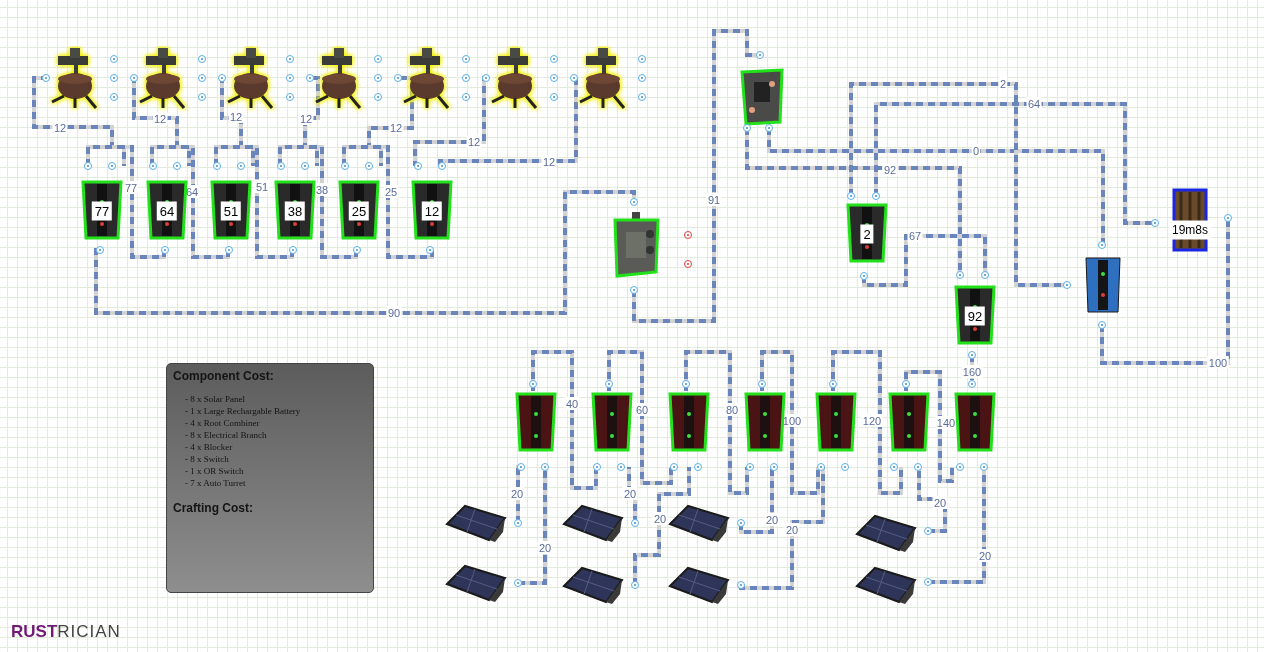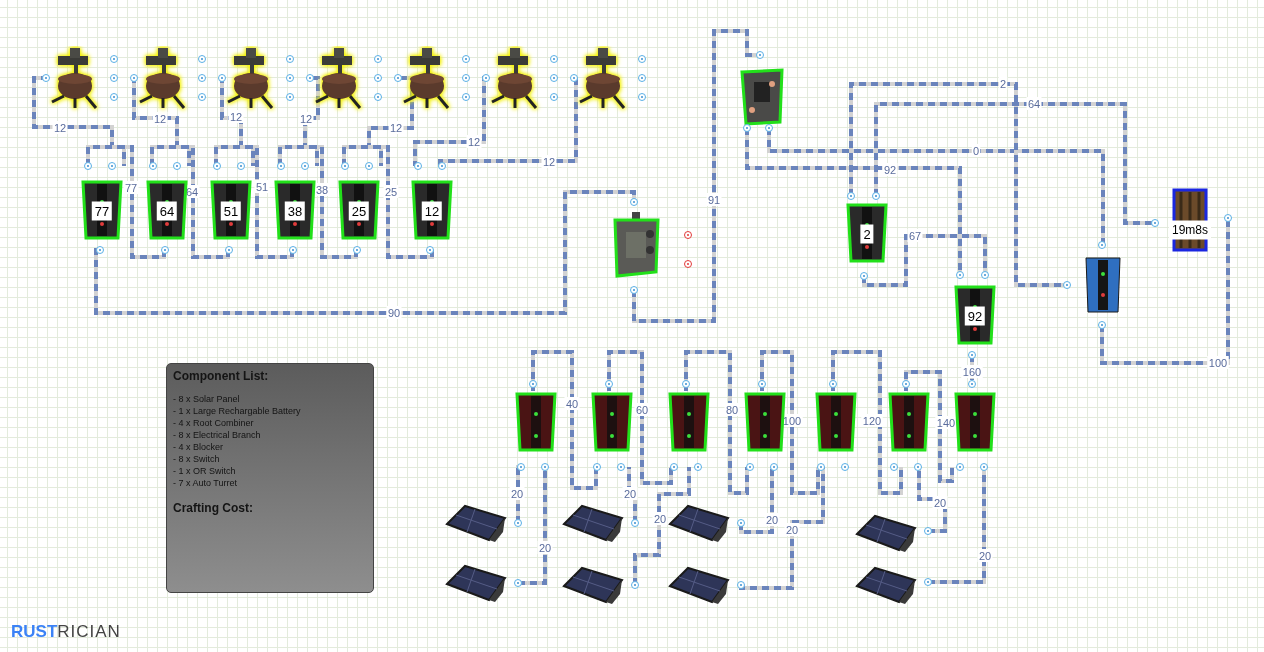--- a/index.html
+++ b/index.html
@@ -14,23 +14,23 @@
   .port::after{content:"";position:absolute;left:2px;top:2px;width:2px;height:2px;border-radius:50%;background:#3b8fd0;}
   .port.red{border-color:#e23a3a;}
   .port.red::after{background:#e23a3a;}
   .turret{width:62px;height:68px;}
   .combiner{width:44px;height:62px;}
   .branch{width:44px;height:62px;}
   .valbox{position:absolute;left:50%;top:50%;transform:translate(-50%,-50%);background:#fff;color:#000;font-size:13px;padding:2px 3px;line-height:15px;}
   #panel{position:absolute;left:166px;top:363px;width:208px;height:230px;border:1px solid #444;border-radius:5px;
     background:linear-gradient(#5c5c5c,#8e8e8e);color:#141414;box-sizing:border-box;padding:5px 6px;}
   #panel h3{margin:0 0 10px 0;font-size:12px;font-weight:bold;}
-  #panel ul{list-style:none;margin:0 0 12px 0;padding:0;font-size:9px;line-height:12px;}
+  #panel ul{list-style:none;margin:0 0 12px 12px;padding:0;font-size:9px;line-height:12px;font-family:Liberation Serif, serif;}
   #logo{position:absolute;left:11px;top:622px;font-size:17px;letter-spacing:0px;}
-  #logo .b{font-weight:900;color:#3b82f6;}
+  #logo .b{font-weight:900;color:#701a75;}
   #logo .t{color:#444;font-weight:normal;letter-spacing:1px;}
 </style>
 </head>
 <body>
 
 <svg id="wires" width="1264" height="652">
     <path d="M48,78 L34,78 L34,127 L112,127 L112,148" fill="none" stroke="#d2d2d2" stroke-width="4"></path>
     <path d="M48,78 L34,78 L34,127 L112,127 L112,148" fill="none" stroke="#6a84bc" stroke-width="4" stroke-dasharray="7 5"></path>
     <path d="M136,78 L134,78 L134,118 L177,118 L177,148" fill="none" stroke="#d2d2d2" stroke-width="4"></path>
     <path d="M136,78 L134,78 L134,118 L177,118 L177,148" fill="none" stroke="#6a84bc" stroke-width="4" stroke-dasharray="7 5"></path>
@@ -251,21 +251,21 @@
       <text x="985" y="560" text-anchor="middle" class="wlabel">20</text>
     </g>
   </svg>
 
 <div id="turrets"></div>
 
 <div id="branches"></div>
 <div id="others"></div>
 
 <div id="panel">
-  <h3>Component List:</h3>
+  <h3>Component Cost:</h3>
   <ul>
     <li>- 8 x Solar Panel</li>
     <li>- 1 x Large Rechargable Battery</li>
     <li>- 4 x Root Combiner</li>
     <li>- 8 x Electrical Branch</li>
     <li>- 4 x Blocker</li>
     <li>- 8 x Switch</li>
     <li>- 1 x OR Switch</li>
     <li>- 7 x Auto Turret</li>
   </ul>

